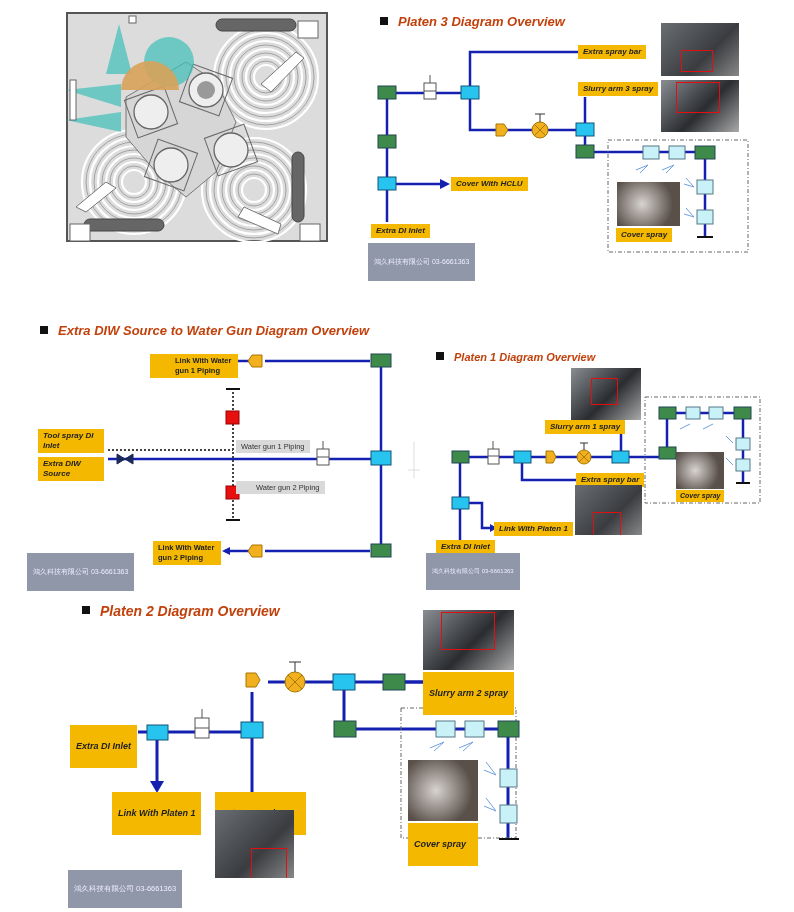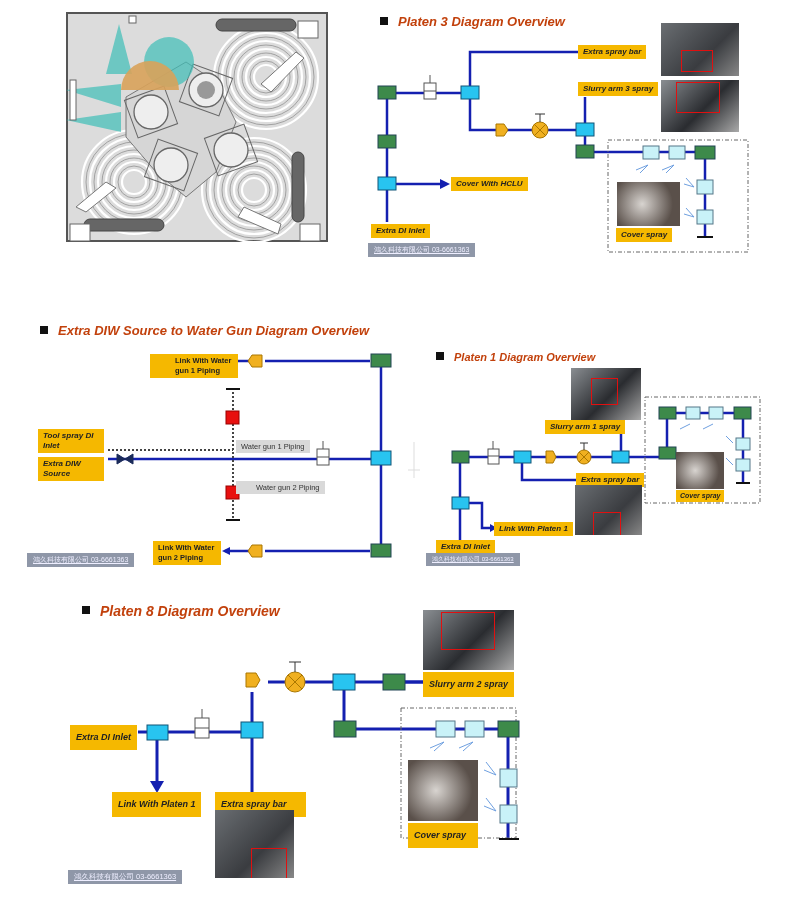--- a/index.html
+++ b/index.html
@@ -2,23 +2,23 @@
 <html><head>
 <meta charset="utf-8">
 <style>
   html,body{margin:0;padding:0;background:#fff;}
   body{width:794px;height:912px;position:relative;overflow:hidden;font-family:"Liberation Sans",sans-serif;}
   .abs{position:absolute;}
   .title{position:absolute;font-weight:bold;font-style:italic;color:#c2410c;white-space:nowrap;}
   .title .sq{display:inline-block;width:8px;height:8px;background:#111;margin-right:10px;vertical-align:middle;position:relative;top:-2px;}
   .lbl{position:absolute;background:#f5b800;color:#222;font-weight:bold;font-style:italic;font-size:8px;padding:2px 5px;white-space:nowrap;line-height:10px;}
   .lbl.plain{font-style:normal;font-size:7.5px;}
-  .lbl.big{font-size:10px;line-height:13px;padding:6px 6px;}
+  .lbl.big{font-size:10px;line-height:13px;padding:15px 6px;}
   .glbl{position:absolute;background:#d9d9d9;color:#333;font-size:7.5px;font-weight:normal;padding:2px 5px;white-space:nowrap;margin-top:10px;}
-  .wm{position:absolute;background:#8f97a8;color:#eef;font-size:7px;padding:2px 6px;white-space:nowrap;text-decoration:underline;}
+  .wm{position:absolute;background:#8f97a8;color:#eef;font-size:7px;padding:14px 6px;white-space:nowrap;}
   .photo{position:absolute;overflow:hidden;}
   svg{position:absolute;left:0;top:0;}
 </style>
 </head>
 <body>
 
 <div class="abs" style="left:66px;top:12px;width:262px;height:230px;">
   <svg width="262" height="230" viewBox="0 0 262 230">
     <rect x="1" y="1" width="260" height="228" fill="#dcdcdc" stroke="#555" stroke-width="2"></rect>
 
@@ -281,21 +281,21 @@
 <div class="photo" style="left:571px;top:368px;width:70px;height:52px;background:linear-gradient(135deg,#8a8e92,#2a2c30 55%,#aaa);">
   <div style="position:absolute;left:20px;top:10px;width:25px;height:25px;border:1.5px solid #e01010;"></div>
 </div>
 <div class="photo" style="left:575px;top:485px;width:67px;height:50px;background:linear-gradient(135deg,#6a6e72,#3a3c40 60%,#888);">
   <div style="position:absolute;left:18px;top:27px;width:26px;height:22px;border:1.5px solid #e01010;"></div>
 </div>
 <div class="photo" style="left:676px;top:452px;width:48px;height:37px;background:radial-gradient(circle at 40% 50%,#d8d4d0,#5a504a 70%);"></div>
 <div class="wm" style="left:426px;top:553px;font-size:6px;">鴻久科技有限公司 03-6661363</div>
 
 <div class="title" style="left:82px;top:603px;font-size:14px;">
-  <span class="sq"></span><span>Platen 8 Diagram Overview</span>
+  <span class="sq"></span><span>Platen 2 Diagram Overview</span>
 </div>
 <svg width="794" height="912" style="pointer-events:none">
   <g stroke="#1420b0" stroke-width="3" fill="none">
     <line x1="138" y1="732" x2="252" y2="732"></line>
     <line x1="157" y1="732" x2="157" y2="783"></line>
     <line x1="252" y1="732" x2="252" y2="792"></line>
     <line x1="252" y1="732" x2="252" y2="692"></line>
     <line x1="268" y1="682" x2="423" y2="682"></line>
     <line x1="344" y1="682" x2="344" y2="729"></line>
     <line x1="344" y1="729" x2="508" y2="729"></line>

